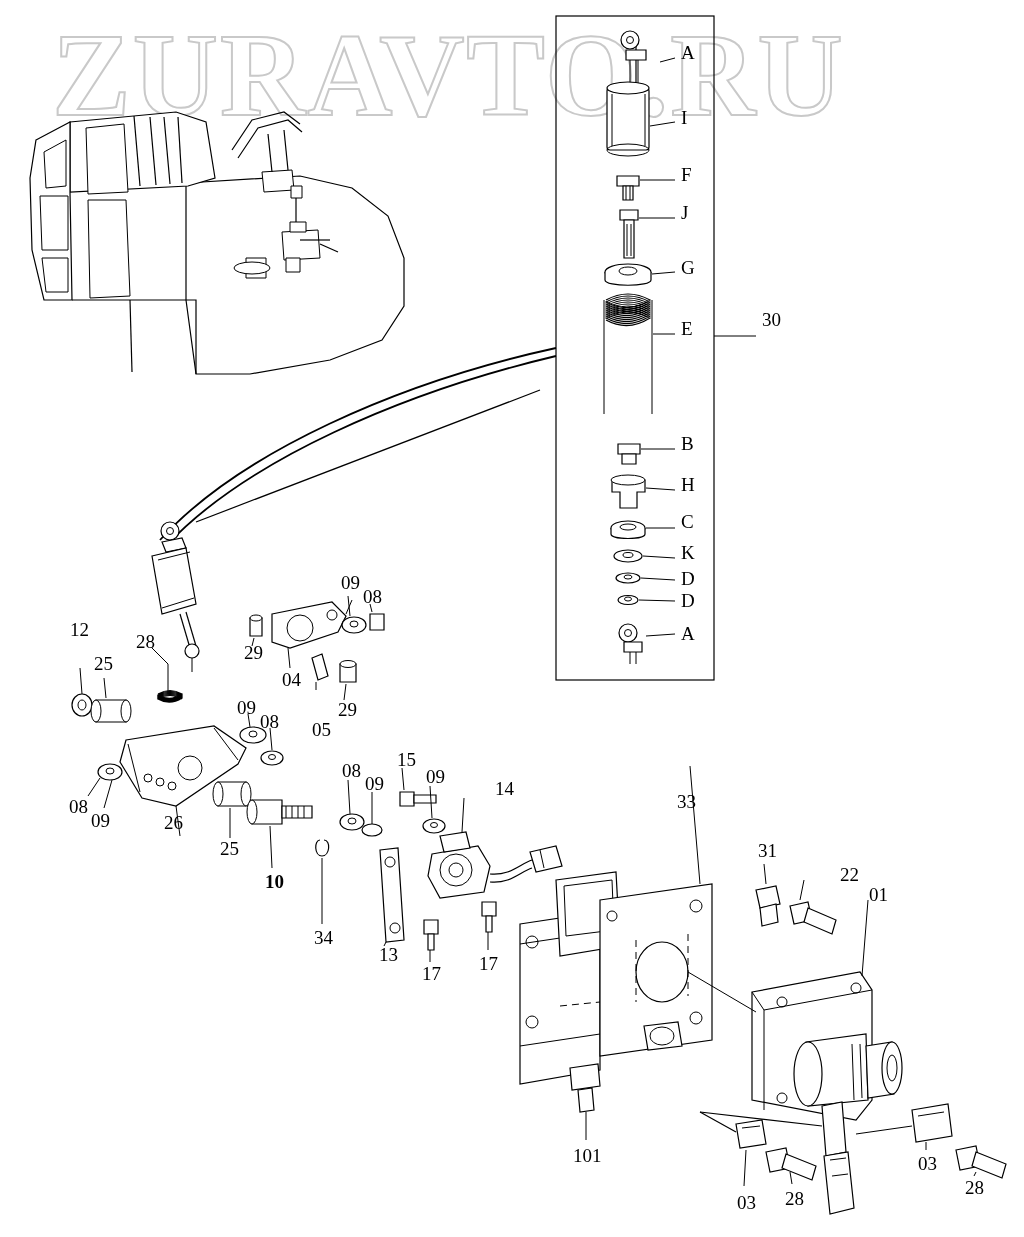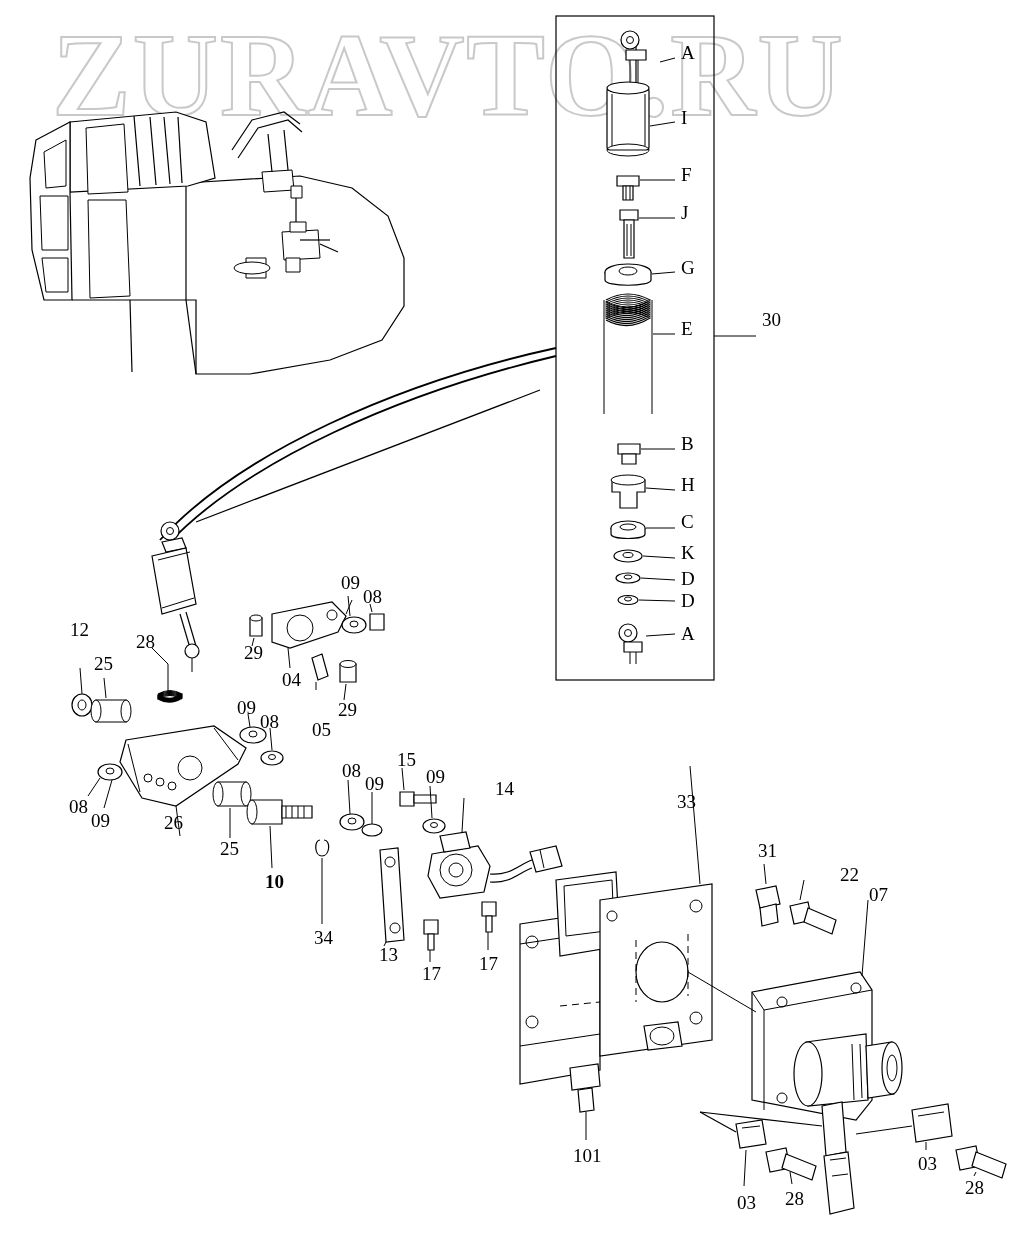--- a/index.html
+++ b/index.html
@@ -497,21 +497,21 @@
   <div class="lbl" style="left:426px; top:767px;">09</div>
   <div class="lbl" style="left:455px; top:779px;margin-left:40px;">14</div>
 
   <div class="lbl" style="left:379px; top:945px;">13</div>
   <div class="lbl" style="left:422px; top:964px;">17</div>
   <div class="lbl" style="left:479px; top:954px;">17</div>
 
   <div class="lbl" style="left:677px; top:792px;">33</div>
   <div class="lbl" style="left:758px; top:841px;">31</div>
   <div class="lbl" style="left:801px; top:865px;margin-left:39px;">22</div>
-  <div class="lbl" style="left:869px; top:885px;">07</div>
+  <div class="lbl" style="left:869px; top:885px;">01</div>
 
   <div class="lbl" style="left:573px; top:1146px;">101</div>
   <div class="lbl" style="left:737px; top:1193px;">03</div>
   <div class="lbl" style="left:785px; top:1189px;">28</div>
   <div class="lbl" style="left:918px; top:1154px;">03</div>
   <div class="lbl" style="left:965px; top:1178px;">28</div>
 
 </div>
 
 </body></html>

